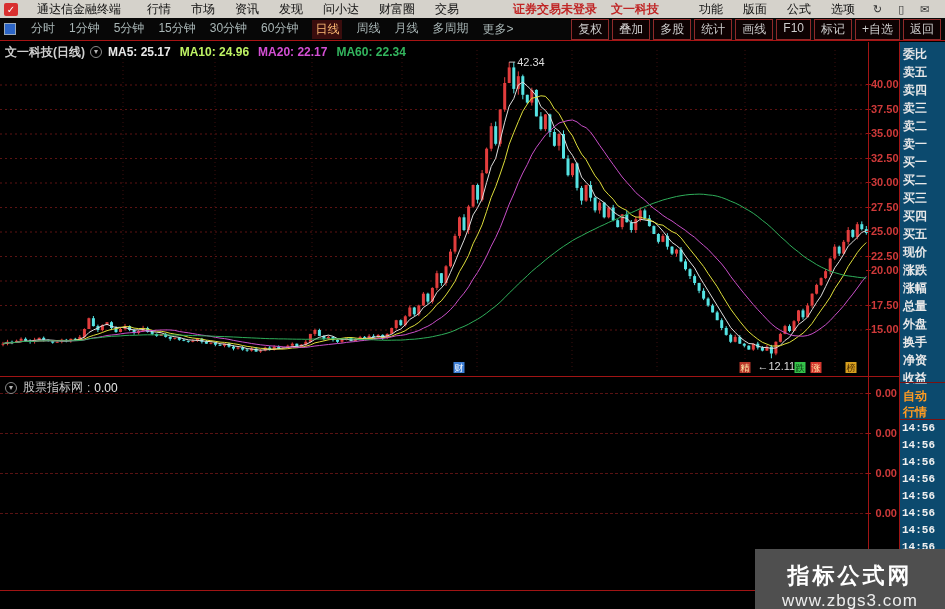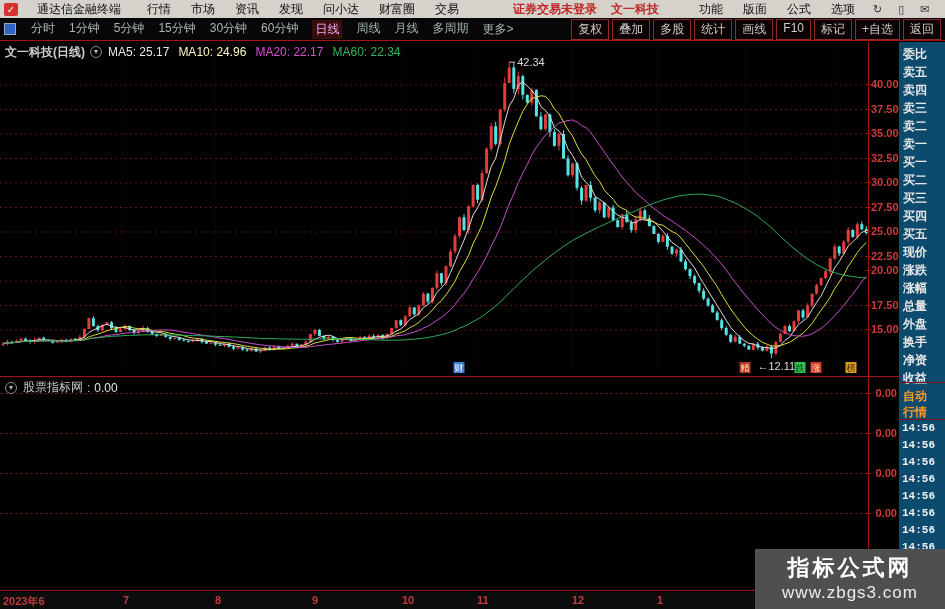--- a/index.html
+++ b/index.html
@@ -17,32 +17,32 @@
   #menu-status{margin-left:44px;}
   #menu-stock{margin-left:14px;}
   #menu-funcs{margin-left:30px;display:flex;}
   .bar-icon{margin:0 8px;color:#333;font-size:11px;}
 
   
   #toolbar{position:absolute;left:0;top:18px;width:945px;height:23px;background:#070707;
     border-bottom:1px solid #a81414;display:flex;align-items:center;font-size:12px;padding:0 4px;}
   #charttype-icon{width:12px;height:12px;background:#2d66c8;border:1px solid #9ab;margin-right:8px;flex:0 0 auto;}
   .period{color:#a9b6b6;margin:0 7px;white-space:nowrap;}
-  .period.sel{color:#f0abfc;background:#3a0d0d;padding:1px 3px;}
+  .period.sel{color:#fdba74;background:#3a0d0d;padding:1px 3px;}
   #more-label{color:#a9b6b6;margin:0 7px;}
   #tool-spacer{flex:1;}
   .tbtn{border:1px solid #8f2a2a;color:#cccccc;background:#0d0202;padding:1px 6px;margin-left:3px;white-space:nowrap;}
 
   
   #chart-header{position:absolute;left:5px;top:45px;height:14px;display:flex;align-items:center;
     font-size:12px;z-index:5;}
   #symbol-label{color:#cfcfcf;margin-right:5px;font-weight:bold;}
   .circle-icon{display:inline-block;width:12px;height:12px;border:1px solid #8a8a8a;border-radius:50%;
     color:#b5b5b5;font-size:8px;line-height:10px;text-align:center;margin-right:6px;}
-  .ma-item{margin-right:9px;font-weight:normal;}
+  .ma-item{margin-right:9px;font-weight:bold;}
 
   
   .vline{position:absolute;width:1px;background:#a11414;top:42px;height:549px;}
   .hline{position:absolute;height:1px;background:#a11414;left:0;}
   #svg-main{position:absolute;left:0;top:42px;}
 
   
   .plabel{position:absolute;left:871px;width:26px;text-align:right;font-size:11px;color:#cf3a3a;
     font-weight:bold;height:13px;}
   .plabel::before{content:"";position:absolute;left:-5px;top:6px;width:5px;height:1px;background:#a11414;}
@@ -61,21 +61,21 @@
   .rp-time{position:absolute;left:2px;font-size:11px;color:#f0f0f0;font-weight:bold;font-family:Liberation Mono, monospace;}
   .rp-sep{position:absolute;left:0;width:45px;height:1px;background:#7c1111;}
 
   
   #date-axis{position:absolute;left:0;top:592px;width:945px;height:17px;background:#0c0c0c;}
   .dlabel{position:absolute;top:2px;font-size:11px;color:#c23b3b;font-weight:bold;white-space:nowrap;}
 
   
   #watermark{position:absolute;left:755px;top:549px;width:190px;height:60px;background:#4f4f4f;
     z-index:20;text-align:center;color:#fff;}
-  #wm1{font-size:22px;font-weight:bold;letter-spacing:3px;margin-top:4px;}
+  #wm1{font-size:22px;font-weight:bold;letter-spacing:3px;margin-top:12px;}
   #wm2{font-size:17px;color:#ececec;letter-spacing:1px;}
 </style>
 </head>
 <body>
 
 <div id="app">
 
   <div id="menubar">
     <div id="app-logo">✓</div>
     <span id="menu-title">通达信金融终端</span>
@@ -129,21 +129,21 @@
         <span class="tbtn">F10</span>
         <span class="tbtn">标记</span>
         <span class="tbtn">+自选</span>
         <span class="tbtn">返回</span>
       </div>
   </div>
 
   <div id="chart-header">
     <span id="symbol-label">文一科技(日线)</span>
     <span class="circle-icon">▾</span>
-    <span id="ma-legend"><span class="ma-item" style="color: rgb(232, 232, 232);">MA5: 25.17</span><span class="ma-item" style="color: #fef9c3;">MA10: 24.96</span><span class="ma-item" style="color: rgb(212, 79, 212);">MA20: 22.17</span><span class="ma-item" style="color: rgb(51, 181, 94);">MA60: 22.34</span></span>
+    <span id="ma-legend"><span class="ma-item" style="color: rgb(232, 232, 232);">MA5: 25.17</span><span class="ma-item" style="color: #bef264;">MA10: 24.96</span><span class="ma-item" style="color: rgb(212, 79, 212);">MA20: 22.17</span><span class="ma-item" style="color: rgb(51, 181, 94);">MA60: 22.34</span></span>
   </div>
 
   <svg id="svg-main" width="868" height="332" viewBox="0 0 868 332">
       <line x1="0" y1="288" x2="866" y2="288" stroke="#5c1313" stroke-dasharray="2,3"></line>
       <line x1="0" y1="263.5" x2="866" y2="263.5" stroke="#5c1313" stroke-dasharray="2,3"></line>
       <line x1="0" y1="239" x2="866" y2="239" stroke="#5c1313" stroke-dasharray="2,3"></line>
       <line x1="0" y1="214.5" x2="866" y2="214.5" stroke="#5c1313" stroke-dasharray="2,3"></line>
       <line x1="0" y1="190" x2="866" y2="190" stroke="#5c1313" stroke-dasharray="2,3"></line>
       <line x1="0" y1="165.5" x2="866" y2="165.5" stroke="#5c1313" stroke-dasharray="2,3"></line>
       <line x1="0" y1="141" x2="866" y2="141" stroke="#5c1313" stroke-dasharray="2,3"></line>
@@ -628,29 +628,19 @@
       <div class="rp-time" style="top: 380px;">14:56</div>
       <div class="rp-time" style="top: 397px;">14:56</div>
       <div class="rp-time" style="top: 414px;">14:56</div>
       <div class="rp-time" style="top: 431px;">14:56</div>
       <div class="rp-time" style="top: 448px;">14:56</div>
       <div class="rp-time" style="top: 465px;">14:56</div>
       <div class="rp-time" style="top: 482px;">14:56</div>
       <div class="rp-time" style="top: 499px;">14:56</div>
     </div>
 
-  <div id="date-axis">
-      <div class="dlabel" style="left: 3px;">2023年6</div>
-      <div class="dlabel" style="left: 123px;">7</div>
-      <div class="dlabel" style="left: 215px;">8</div>
-      <div class="dlabel" style="left: 312px;">9</div>
-      <div class="dlabel" style="left: 402px;">10</div>
-      <div class="dlabel" style="left: 477px;">11</div>
-      <div class="dlabel" style="left: 572px;">12</div>
-      <div class="dlabel" style="left: 657px;">1</div>
-    </div>
 
   <div id="watermark">
     <div id="wm1">指标公式网</div>
     <div id="wm2">www.zbgs3.com</div>
   </div>
 
 </div>
 
 </body></html>

